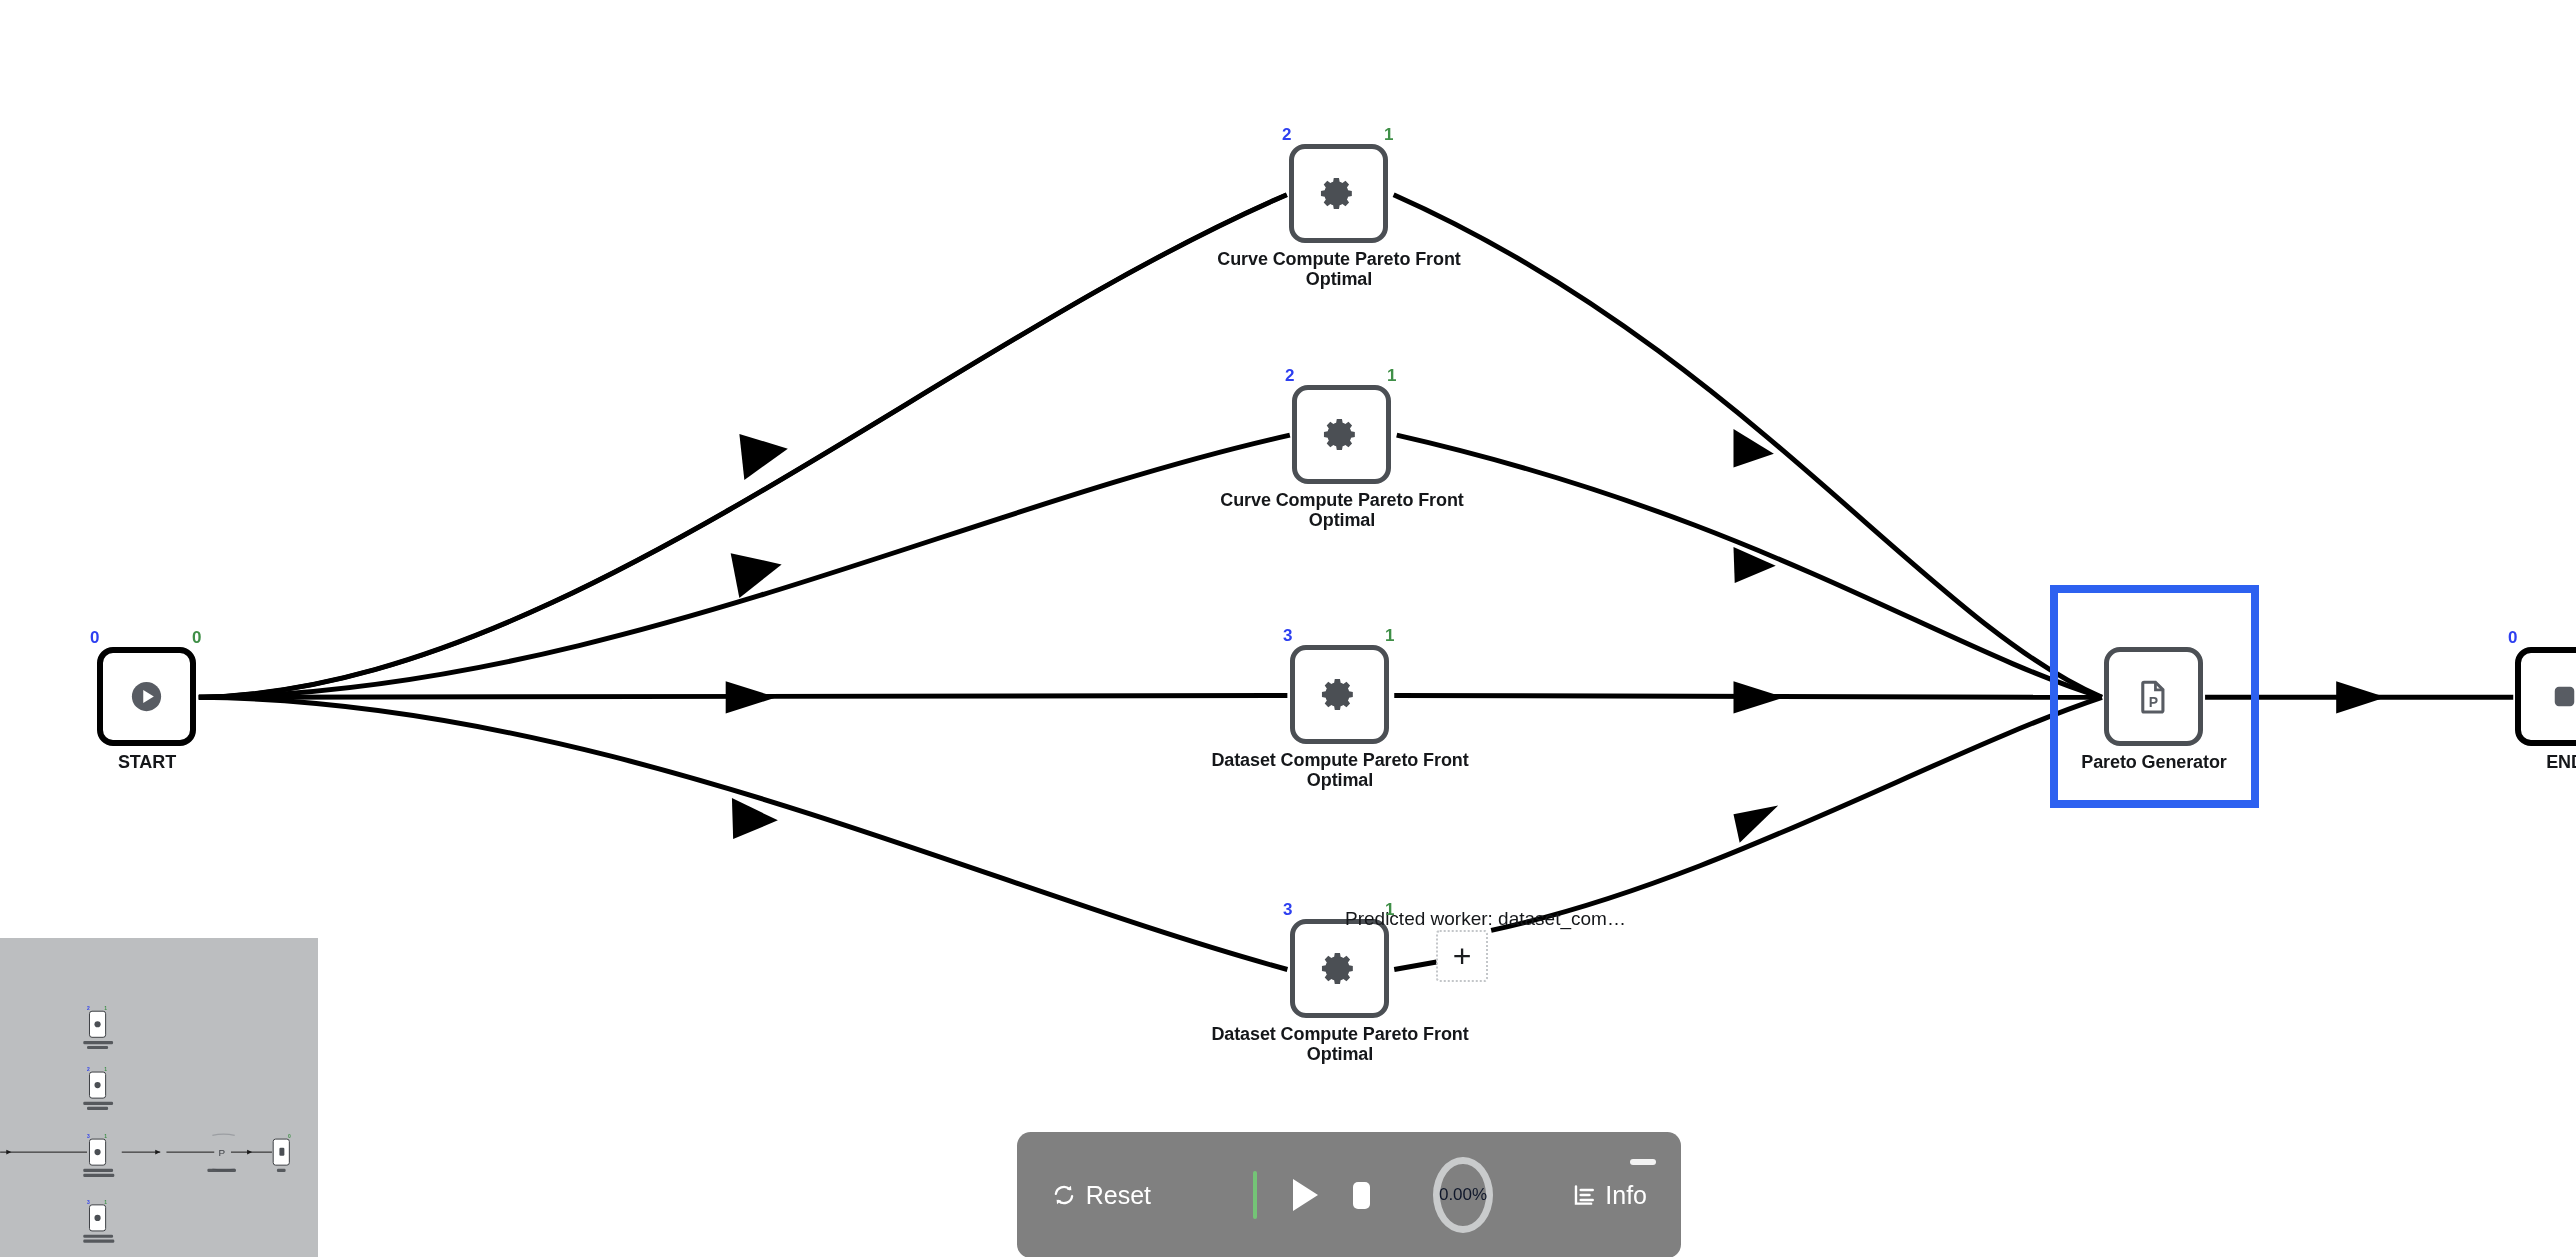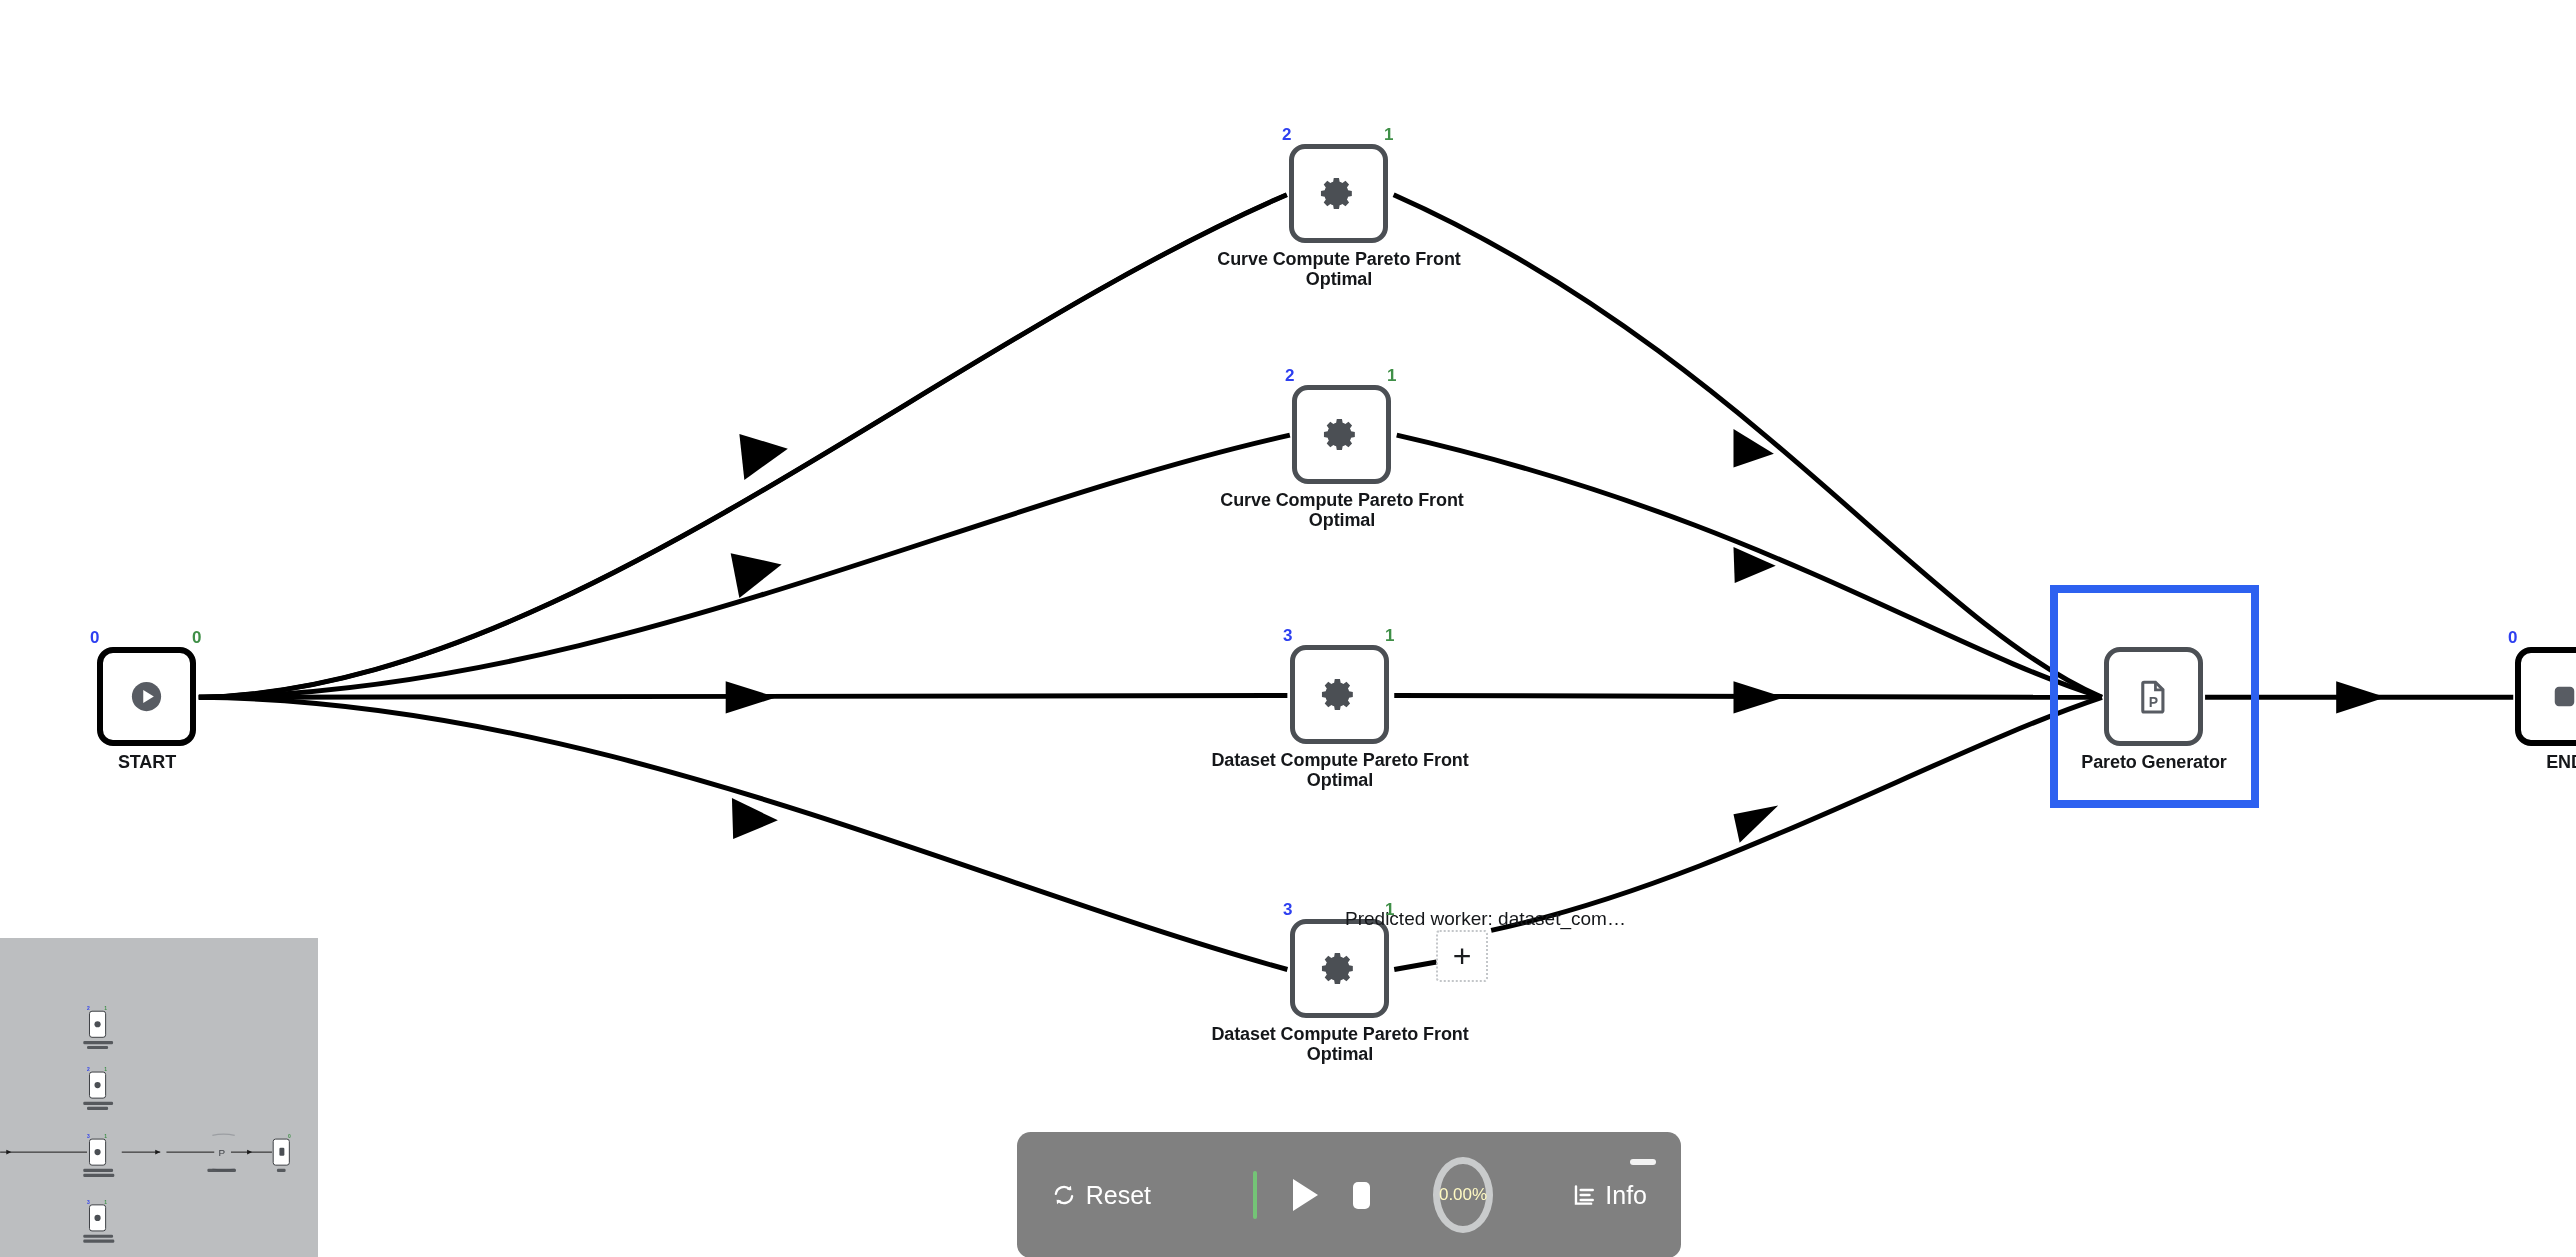--- a/index.html
+++ b/index.html
@@ -178,21 +178,21 @@
     display: flex; align-items: center; justify-content: center;
   }
   .progress-ring .ring {
     position: absolute; inset: 0;
     border: 7.5px solid #c9cbcc;
     border-radius: 50%;
     box-sizing: border-box;
   }
   .progress-ring .pct {
     position: relative;
-    color: #fef9c3;
+    color: #0f172a;
     font-size: 17px;
   }
   .tb-minimize {
     position: absolute;
     right: 25px;
     top: 27px;
     width: 26px;
     height: 5.6px;
     background: #f2f2f2;
     border-radius: 3.1px;

